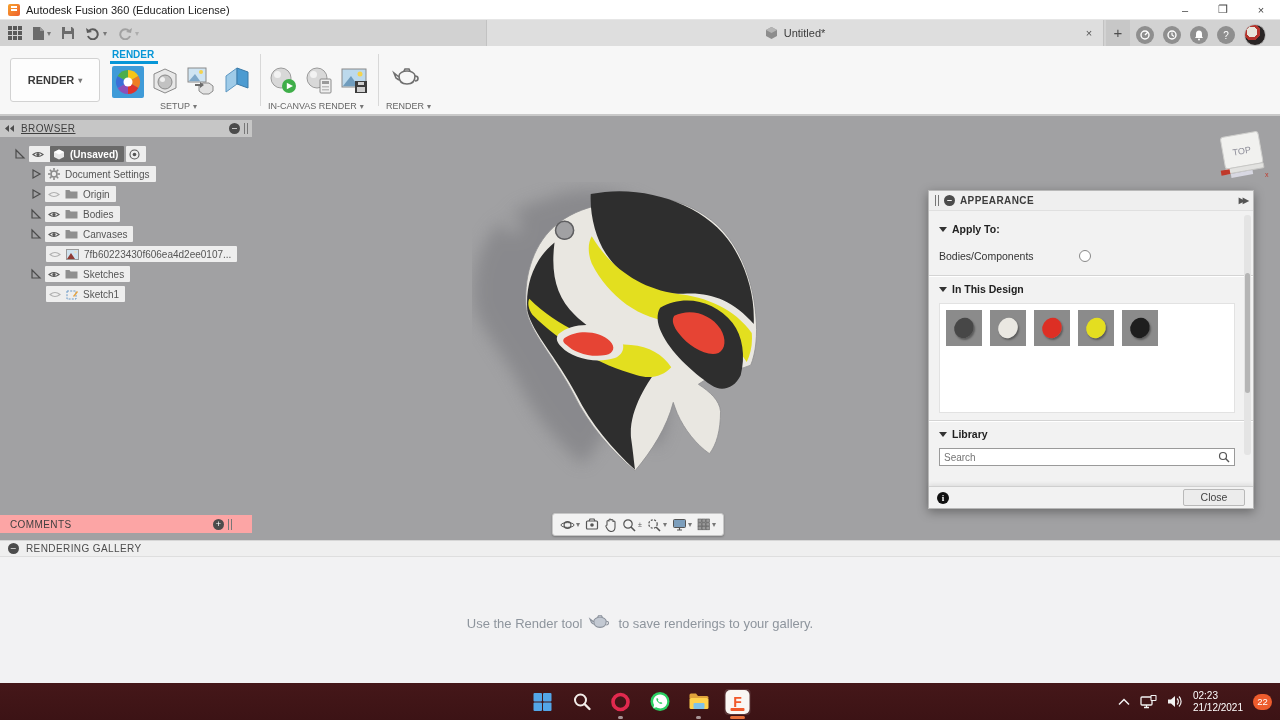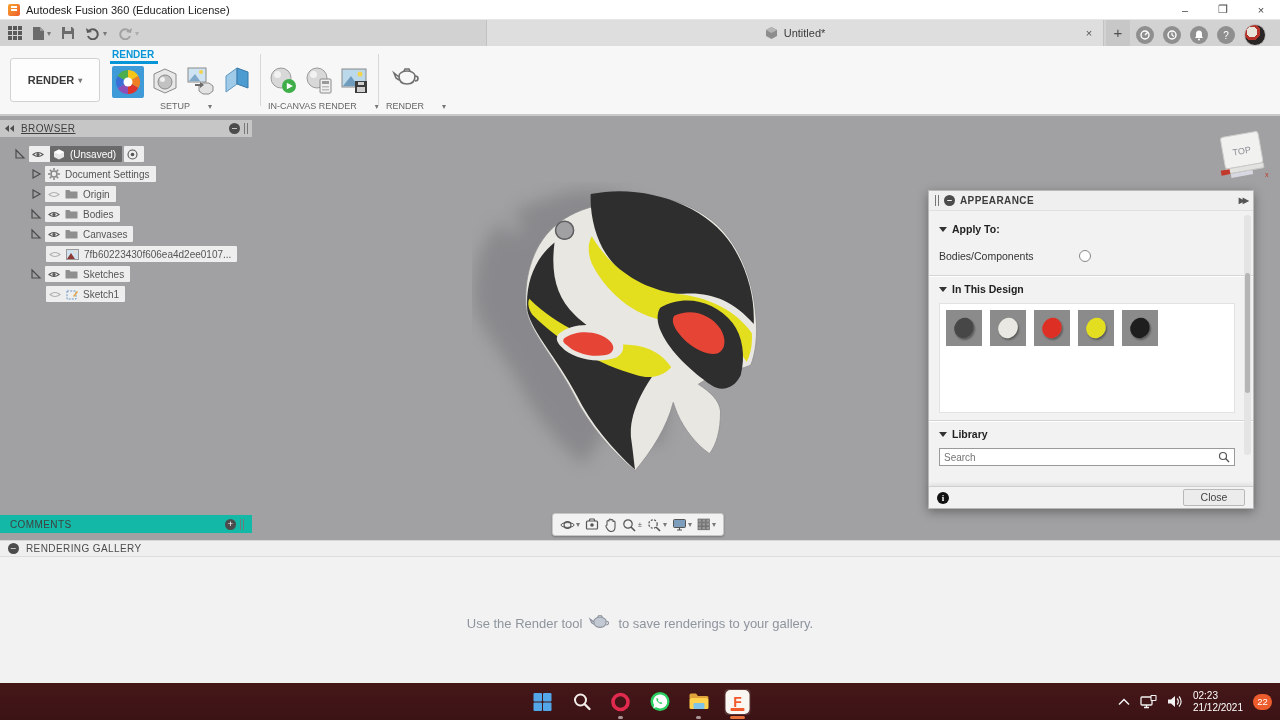--- a/index.html
+++ b/index.html
@@ -25,42 +25,42 @@
   .tab-add { position:absolute; left:1106px; top:20px; width:24px; height:26px; background:#c7c7c7; color:#4e4e4e; font-size:15px; text-align:center; line-height:26px; }
   .top-circles { position:absolute; left:1136px; top:24px; display:flex; gap:9px; align-items:center; }
   .circ { width:18px; height:18px; border-radius:50%; background:#8f8f8f; color:#fff; display:flex; align-items:center; justify-content:center; font-size:10px; }
   .avatar { width:22px; height:22px; border-radius:50%; background:radial-gradient(circle at 35% 35%, #e8e4da 0 28%, #b4322a 29% 45%, #2a2626 46% 100%); border:1px solid #bbb; }
 
   
   .ribbon { position:absolute; top:46px; left:0; width:1280px; height:70px; background:#f7f7f7; border-bottom:2px solid #c9c9c9; }
   .render-menu-btn { position:absolute; left:10px; top:12px; width:90px; height:44px; background:#fdfdfd; border:1px solid #d2d2d2; border-radius:3px; display:flex; align-items:center; justify-content:center; gap:4px; font-size:11px; font-weight:bold; color:#3a3a3a; }
   .ribbon-tab-label { position:absolute; left:112px; top:3px; width:60px; font-size:10px; font-weight:bold; color:#0696d7; }
   .ribbon-tab-bar { position:absolute; left:110px; top:15px; width:48px; height:3px; background:#0696d7; }
-  .rgroup-label { position:absolute; top:55px; font-size:9px; color:#666; display:flex; gap:18px; align-items:center; }
+  .rgroup-label { position:absolute; top:55px; font-size:9px; color:#666; display:flex; gap:3px; align-items:center; }
   .rdivider { position:absolute; top:8px; width:1px; height:52px; background:#d8d8d8; }
   .ric { position:absolute; top:20px; }
 
   
   .canvas { position:absolute; top:116px; left:0; width:1280px; height:424px; background:#a1a1a3; }
 
   
   .browser { position:absolute; left:0; top:4px; width:252px; }
   .panel-head { height:17px; background:#c6c6c6; display:flex; align-items:center; font-size:10px; color:#3f3f3f; padding:0 4px; }
   .panel-head .ph-title { flex:1; letter-spacing:.4px;text-decoration:underline; }
   .mini-circle { width:11px; height:11px; border-radius:50%; background:#4c4c4c; color:#fff; font-size:9px; line-height:10px; text-align:center; }
   .grip { width:4px; height:11px; border-left:1px solid #777; border-right:1px solid #777; margin-left:4px; }
   .tree { padding-top:7px; }
   .trow { display:flex; align-items:center; height:20px; }
   .tcaret { width:12px; height:12px; margin-right:3px; flex:none; }
   .pill { display:flex; align-items:center; gap:5px; background:rgba(255,255,255,0.82); padding:1px 6px 1px 3px; border-radius:1px; font-size:10px; color:#555; height:16px; }
-  .pill-dark { background:#6a6a6a; color:#fff; font-weight:normal; }
+  .pill-dark { background:#6a6a6a; color:#fff; font-weight:bold; }
   .lvl0 { padding-left:14px; } .lvl1 { padding-left:30px; } .lvl2 { padding-left:46px; }
 
   
-  .comments { position:absolute; left:0; top:399px; width:252px; height:18px; background:#14b8a6; display:flex; align-items:center; padding:0 8px 0 10px; font-size:10px; color:#3f3f3f; }
+  .comments { position:absolute; left:0; top:399px; width:252px; height:18px; background:#fca5a5; display:flex; align-items:center; padding:0 20px 0 10px; font-size:10px; color:#3f3f3f; }
   .comments .ph-title { flex:1; letter-spacing:.4px;}
 
   
   .navbar { position:absolute; left:552px; top:397px; width:172px; height:23px; background:#f2f2f2; border:1px solid #c6c6c6; border-radius:3px; box-shadow:0 1px 2px rgba(0,0,0,.25); display:flex; align-items:center; justify-content:center; gap:5px; }
   .nav-item { display:flex; align-items:center; gap:1px; }
 
   
   .viewcube { position:absolute; left:1215px; top:12px; width:56px; height:54px; }
 
   

